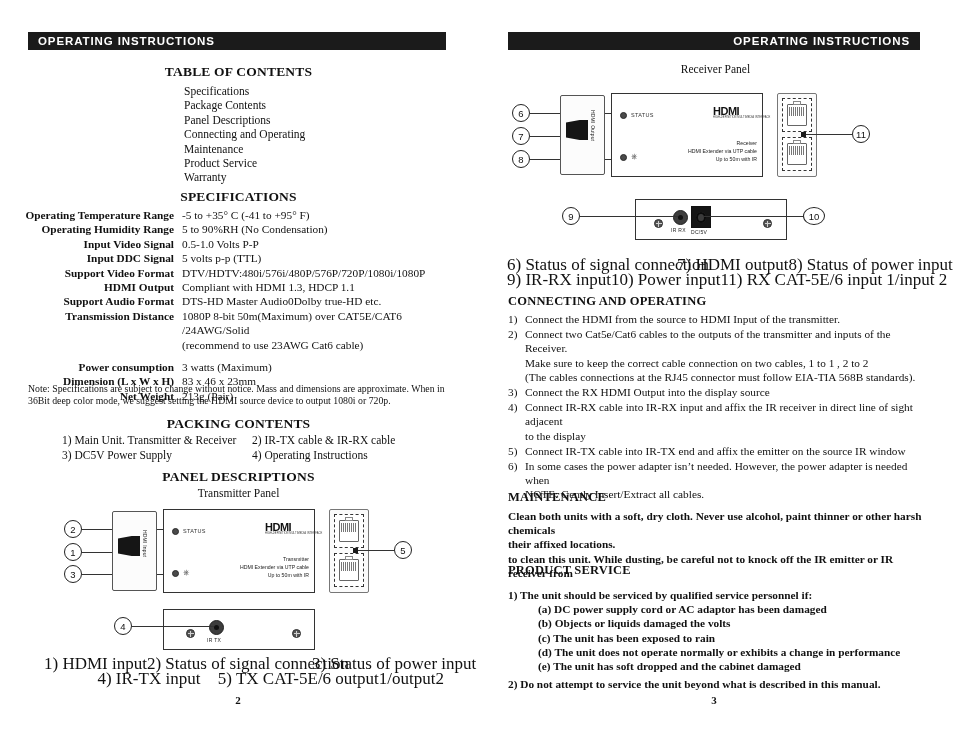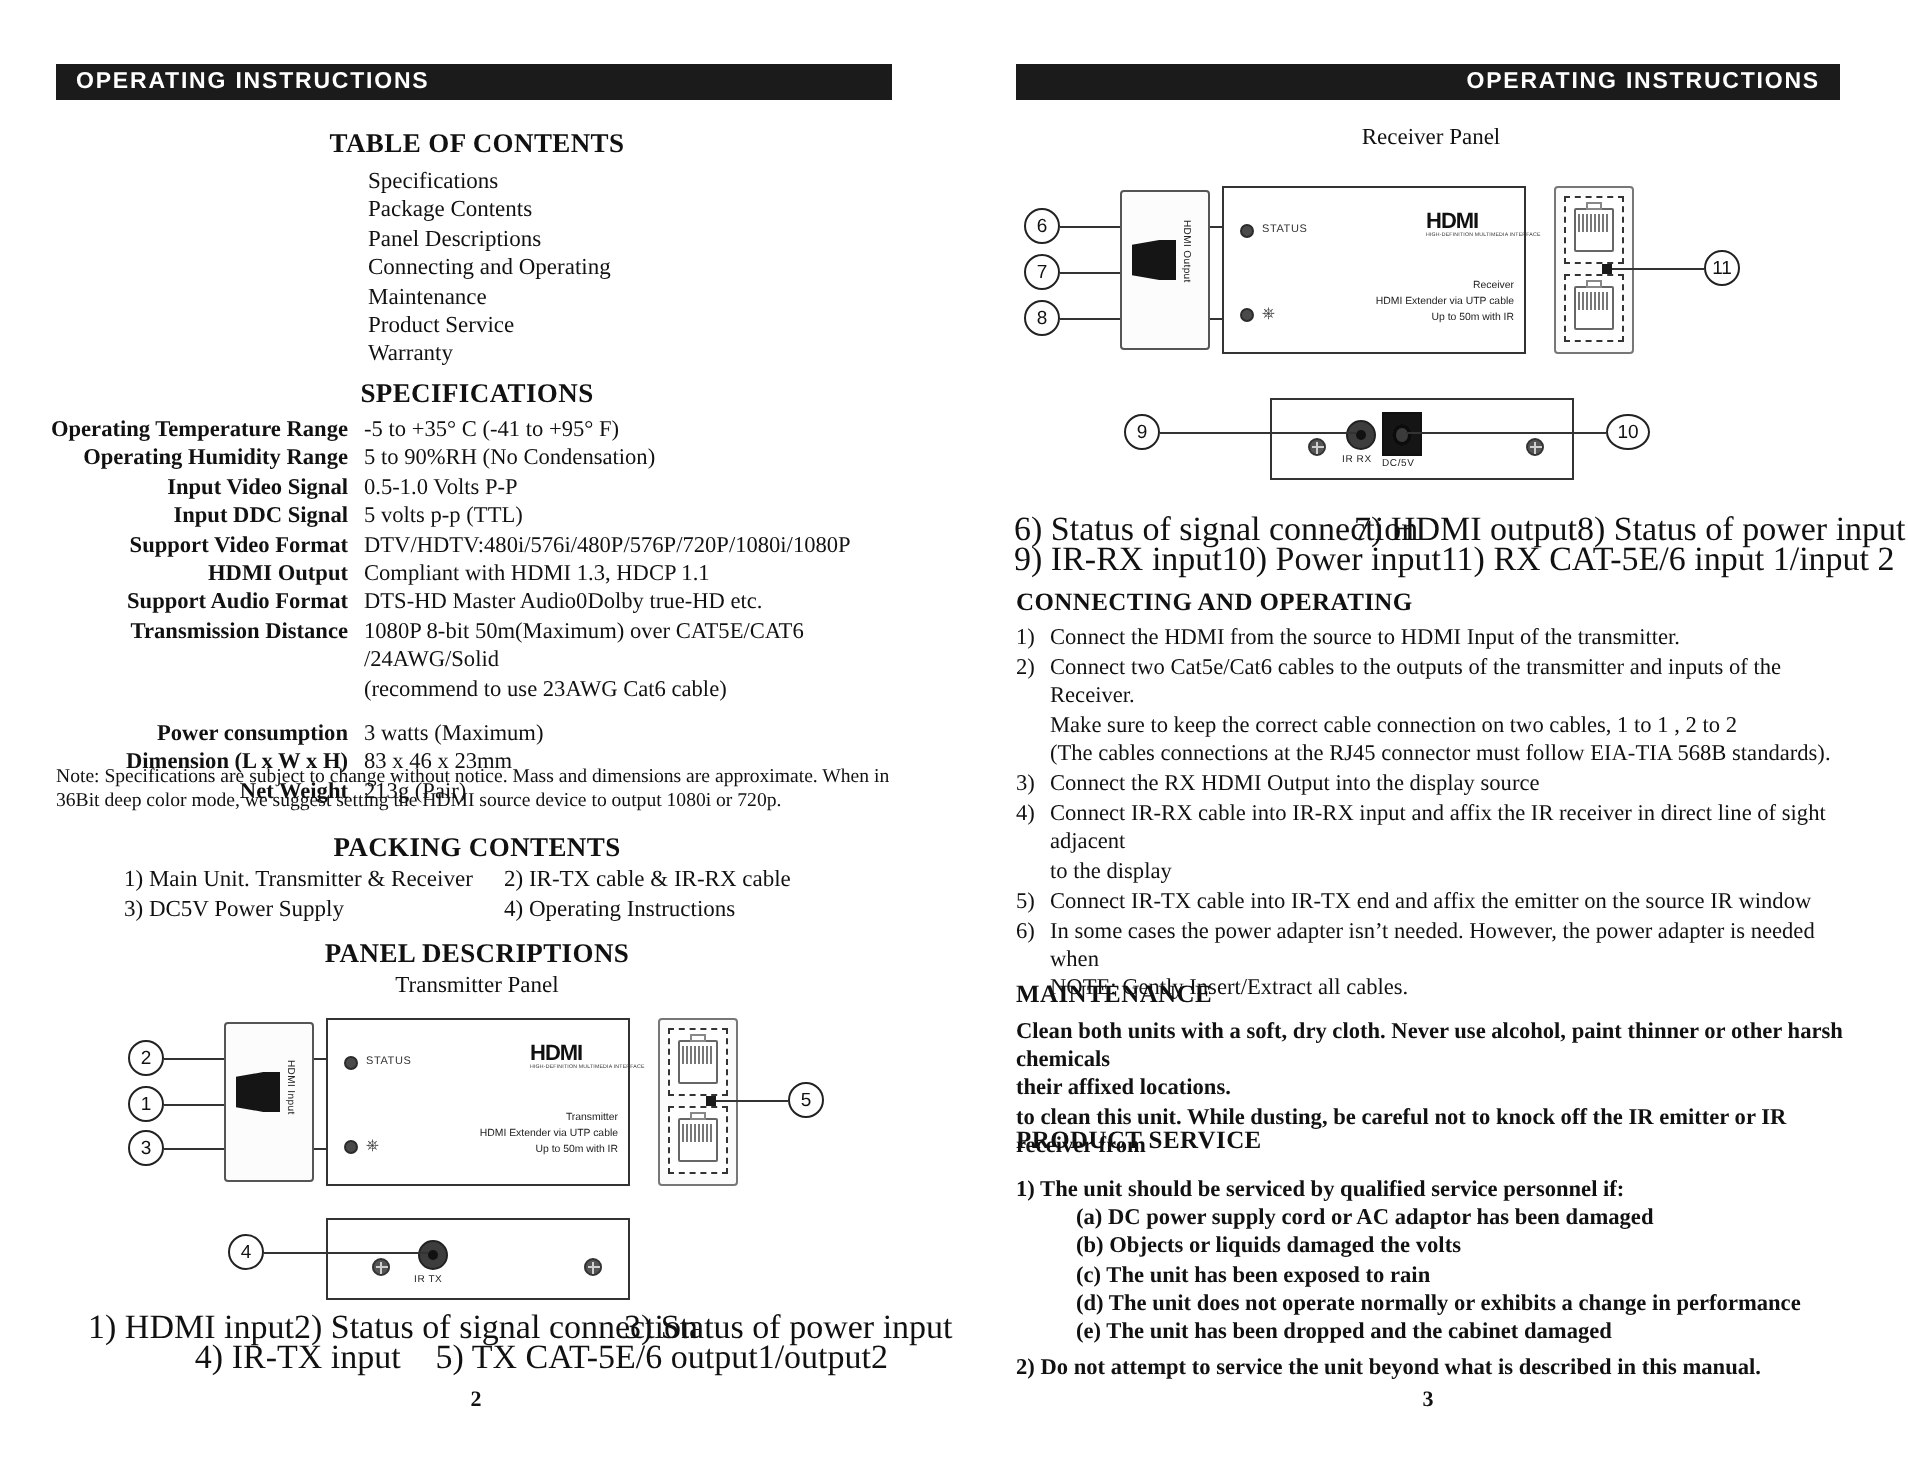--- a/index.html
+++ b/index.html
@@ -518,18 +518,18 @@
     <div>to clean this unit. While dusting, be careful not to knock off the IR emitter or IR receiver from</div>
   </div>
 
   <div class="h3" style="left:31px; top:563px;">PRODUCT SERVICE</div>
   <div class="body-p" style="left:31px; top:588px; width:418px;">
     <div>1)  The unit should be serviced by qualified service personnel if:</div>
     <div style="padding-left:30px;">(a) DC power supply cord or AC adaptor has been damaged</div>
     <div style="padding-left:30px;">(b) Objects or liquids damaged the volts</div>
     <div style="padding-left:30px;">(c) The unit has been exposed to rain</div>
     <div style="padding-left:30px;">(d) The unit does not operate normally or exhibits a change in performance</div>
-    <div style="padding-left:30px;">(e) The unit has been dropped and the cabinet damaged</div>
+    <div style="padding-left:30px;">(e) The unit has soft dropped and the cabinet damaged</div>
     <div style="margin-top:4px;">2)  Do not attempt to service the unit beyond what is described in this manual.</div>
   </div>
 
   <div class="pagenum" style="left:227px; top:694px;">3</div>
 </div>
 
 </body></html>

